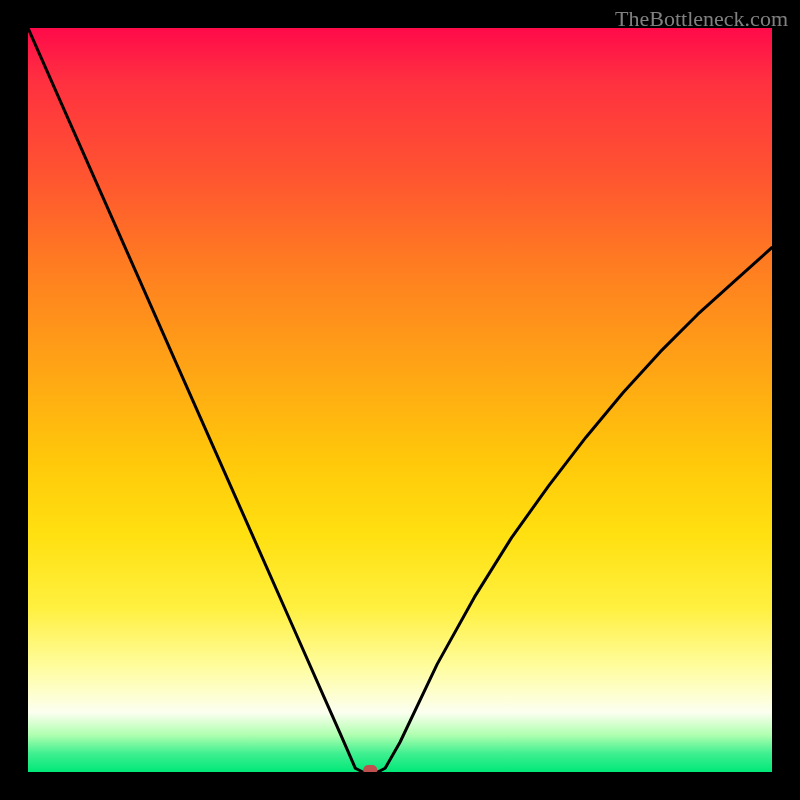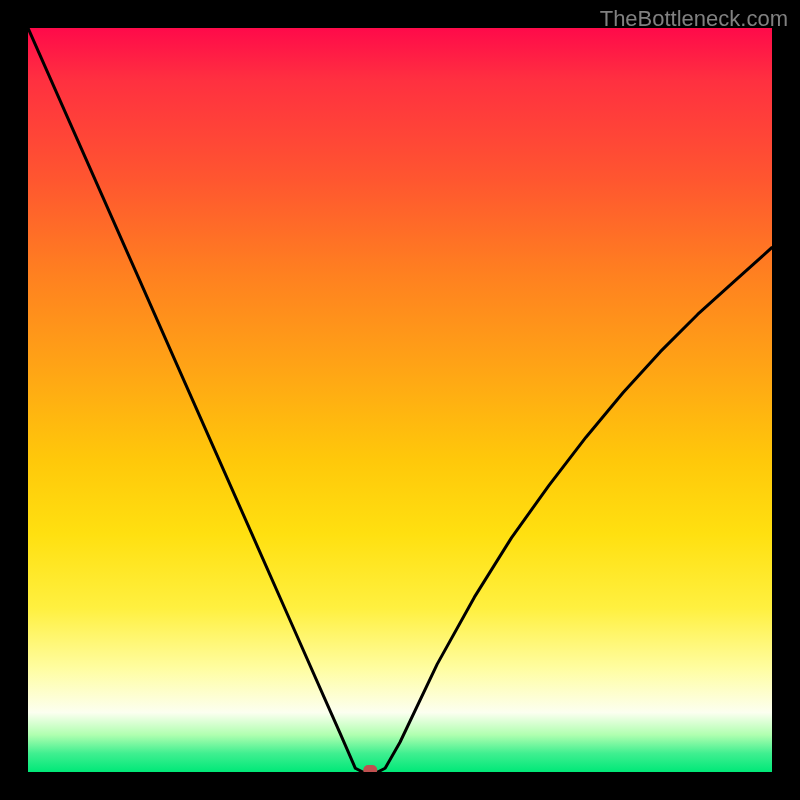--- a/index.html
+++ b/index.html
@@ -17,21 +17,21 @@
     height: 800px;
     background: #000;
   }
   .watermark {
     position: absolute;
     top: 6px;
     right: 12px;
     color: #808080;
     font-size: 22px;
     z-index: 3;
-    font-family: Liberation Sans, sans-serif;
+    font-family: Liberation Serif, serif;
   }
   .plot-area {
     position: absolute;
     left: 28px;
     top: 28px;
     width: 744px;
     height: 744px;
     background: linear-gradient(to bottom,
       #ff0a4a 0%,
       #ff3040 7%,

